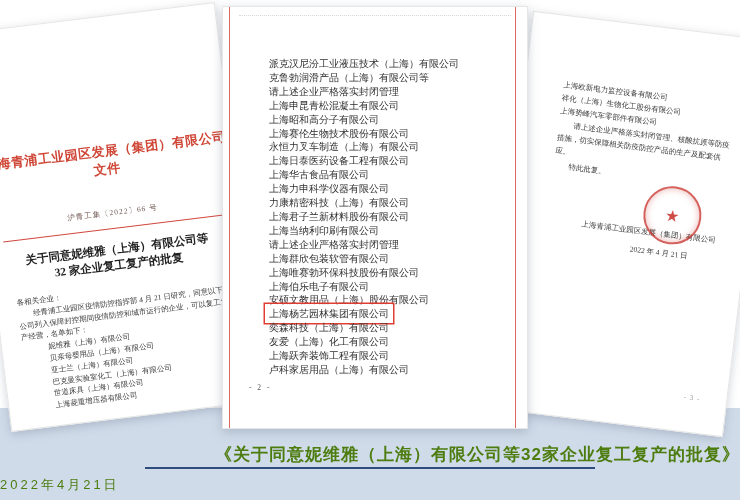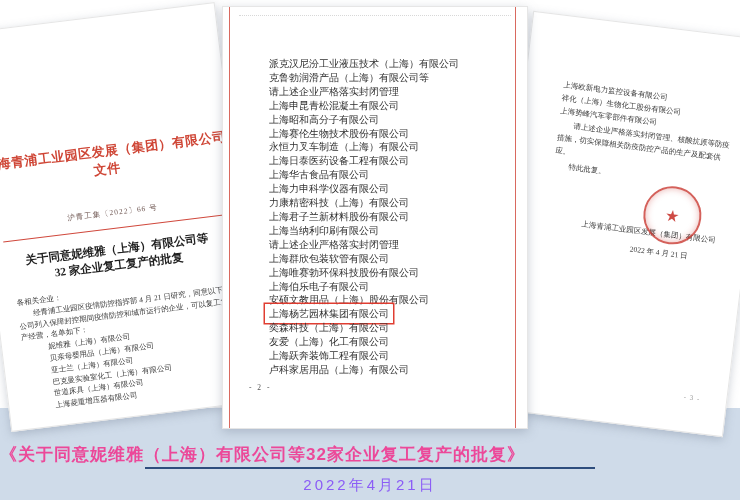--- a/index.html
+++ b/index.html
@@ -4,29 +4,29 @@
 <style>
   html,body{margin:0;padding:0;}
   body{
     width:740px;height:500px;position:relative;overflow:hidden;
     background:#ffffff;
     font-family:"Liberation Serif","DejaVu Serif",serif;
   }
   
   .band{position:absolute;left:0;top:408px;width:740px;height:92px;background:#cfdbe9;z-index:0;}
   .caption-title{
-    position:absolute;left:0;top:443px;width:740px;text-align:left;z-index:5;
+    position:absolute;left:0;top:443px;width:740px;text-align:right;z-index:5;
     font-family:"Liberation Sans","DejaVu Sans",sans-serif;
-    font-weight:bold;font-size:17px;letter-spacing:1px;color:#ec4899;
+    font-weight:bold;font-size:17px;letter-spacing:1px;color:#4d7c0f;
   }
   .caption-rule{position:absolute;left:145px;top:467px;width:450px;height:2px;background:#2e4d7d;z-index:5;}
   .caption-date{
-    position:absolute;left:0;top:476px;width:740px;text-align:center;z-index:5;
+    position:absolute;left:0;top:476px;width:740px;text-align:left;z-index:5;
     font-family:"Liberation Sans","DejaVu Sans",sans-serif;
-    font-size:15px;letter-spacing:3px;color:#8b5cf6;
+    font-size:13px;letter-spacing:3px;color:#4d7c0f;
   }
   
   .page{
     position:absolute;background:#ffffff;border:1px solid #e6e6e6;
     box-shadow:0 3px 10px rgba(110,120,140,.35);
     color:#333;overflow:hidden;
   }
   
   .page-left{left:-14px;top:16px;width:252px;height:400px;transform:rotate(-7deg);z-index:2;}
   .l-header{margin-top:125px;text-align:center;font-weight:bold;font-size:13px;

